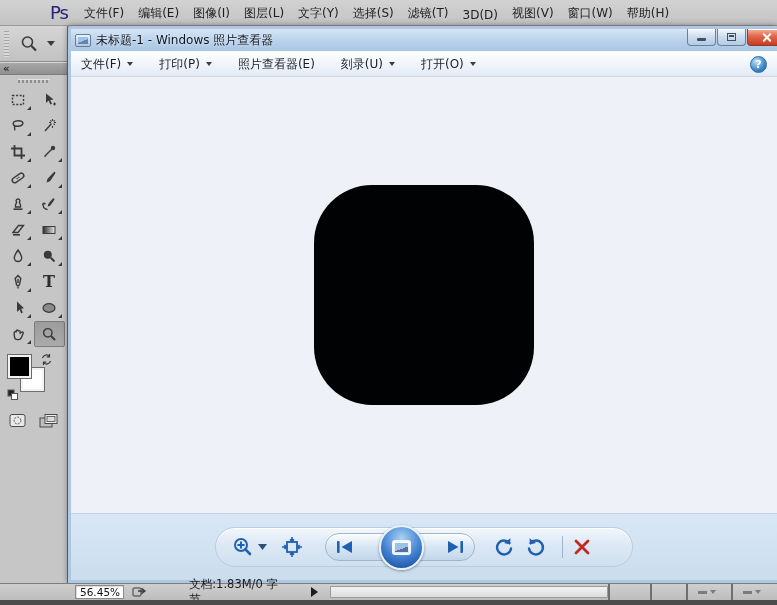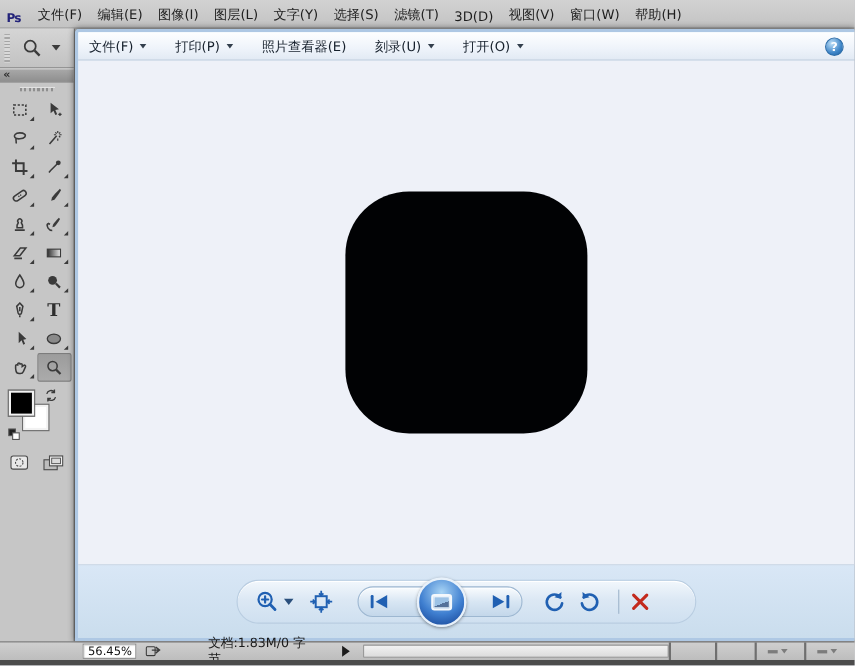--- a/index.html
+++ b/index.html
@@ -4,22 +4,22 @@
 <style>
   * { margin:0; padding:0; box-sizing:border-box; }
   html,body { width:777px; height:605px; overflow:hidden;
     font-family:"DejaVu Sans","Liberation Sans",sans-serif; }
   body { position:relative; background:#bcbcbc; font-size:12px; color:#1c1c1c; }
 
   
   .ps-menubar { position:absolute; left:0; top:0; width:777px; height:26px;
     background:linear-gradient(#d2d2d2,#c3c3c3); border-bottom:1px solid #9a9a9a;
     display:flex; align-items:flex-end; padding:0 0 3px 6px; }
-  .ps-logo { font-weight:bold; font-size:11px; color:#23237a; margin-right:16px;
-    line-height:1; letter-spacing:-1px; }
+  .ps-logo { font-weight:normal; font-size:18px; color:#23237a; margin-right:16px;
+    line-height:1; letter-spacing:-1px;margin-left:44px; }
   .ps-menu-item { margin-right:14px; color:#1e1e1e; font-size:12px; white-space:nowrap; cursor:default; }
 
   
   .ps-left { position:absolute; left:0; top:26px; width:68px; height:557px;
     background:#c6c6c6; border-right:1px solid #6e6e6e; }
   .opts-frag { position:relative; height:36px; background:linear-gradient(#d5d5d5,#c2c2c2);
     border-bottom:1px solid #8f8f8f; display:flex; align-items:center; }
   .opts-grip { width:5px; height:26px; margin-left:4px;
     background:repeating-linear-gradient(#a5a5a5 0 1px,#d9d9d9 1px 3px); }
   .opts-zoom { margin-left:10px; }
@@ -343,20 +343,35 @@
       <svg width="19" height="16">
           <rect x="1" y="5" width="12" height="9" fill="#bdbdbd" stroke="#4a4a4a"></rect>
           <rect x="6" y="1.5" width="12" height="9" fill="#efefef" stroke="#4a4a4a"></rect>
           <rect x="8" y="3.5" width="8" height="5" fill="#dadada" stroke="#4a4a4a" stroke-width=".8"></rect>
         </svg>
     </span>
   </div>
 </div>
 
 <div class="viewer">
+  <div class="v-titlebar">
+    <span class="v-title-icon"></span>
+    <span class="v-title">未标题-1 - Windows 照片查看器</span>
+    <div class="win-btns">
+      <div class="win-btn">
+          <span class="glyph-min"></span>
+        </div>
+      <div class="win-btn">
+          <span class="glyph-max"></span>
+        </div>
+      <div class="win-btn close">
+          <span class="glyph-close"></span>
+        </div>
+    </div>
+  </div>
 
   <div class="v-menubar">
     <span class="v-menu-item">
       <span class="lbl">文件(F)</span>
       <span class="v-dd"></span>
     </span>
     <span class="v-menu-item">
       <span class="lbl">打印(P)</span>
       <span class="v-dd"></span>
     </span>

